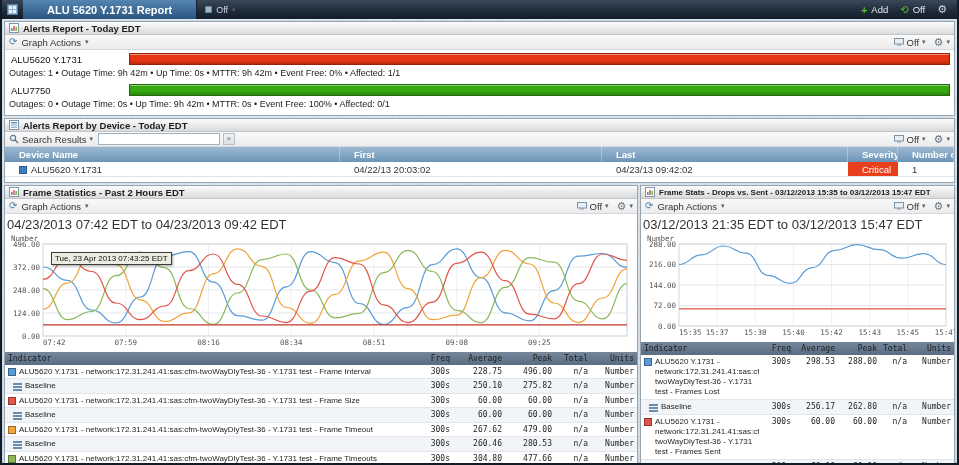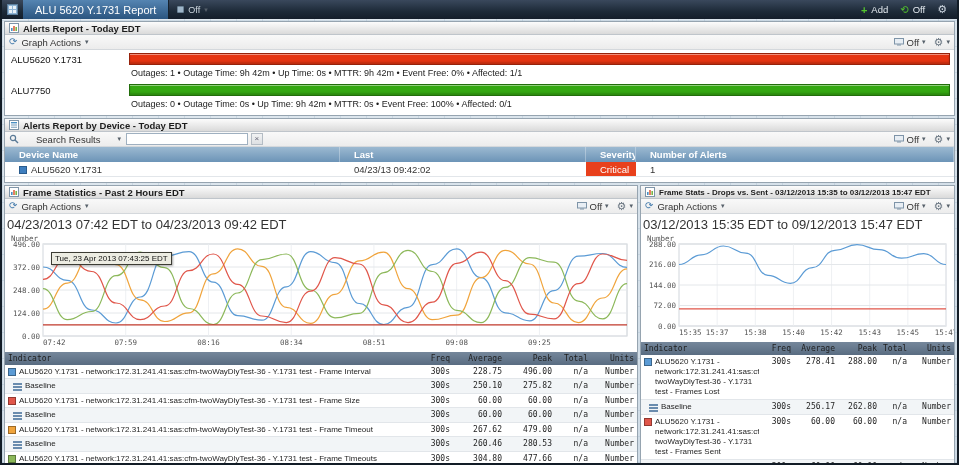--- a/index.html
+++ b/index.html
@@ -6,21 +6,21 @@
   html,body{width:959px;height:465px;overflow:hidden}
   body{font-family:"Liberation Sans","DejaVu Sans",sans-serif;background:#121c26}
   .app{width:959px;height:465px;border:2px solid #121c26;border-top:0;position:relative;overflow:hidden;
     background:
       repeating-linear-gradient(0deg, rgba(130,160,185,.20) 0 1px, transparent 1px 26px),
       repeating-linear-gradient(90deg, rgba(130,160,185,.20) 0 1px, transparent 1px 26px),
       linear-gradient(160deg,#e3ebf1 0%,#ccd9e4 100%)}
   
   .topbar{height:19px;display:flex;align-items:stretch;background:linear-gradient(#3a485c,#1d2a38 60%,#141e2a);color:#e8edf2}
   .win-ico{display:flex;align-items:center;padding:0 5px}
-  .tb-title{display:flex;align-items:center;padding:0 12px;font-size:11px;font-weight:normal;color:#fff;
+  .tb-title{display:flex;align-items:center;padding:0 24px;font-size:11px;font-weight:bold;color:#fff;
     background:linear-gradient(#5585b2,#2b5580);border-right:1px solid #16222e}
   .tb-off{display:flex;align-items:center;gap:4px;padding:0 8px;font-size:9px;color:#cdd6de;cursor:pointer}
   .mini-ind{width:7px;height:7px;background:#9fb6c9;border:1px solid #6c8396;border-radius:1px}
   .tb-right{margin-left:auto;display:flex;align-items:center;gap:12px;padding-right:10px;font-size:9.5px;color:#e6ecf2}
   .tb-btn{display:flex;align-items:center;gap:4px;cursor:pointer}
   .plus{color:#54c42e;font-weight:bold;font-size:11px}
   .refresh{color:#54c42e;font-size:10px}
   .gear{color:#cdd6e0;font-size:11px;line-height:1}
   .caret{font-size:7px;color:#56606a}
   
@@ -33,24 +33,24 @@
   .tool-left{display:flex;align-items:center;gap:4px;cursor:pointer}
   .circ{color:#4a7fae;font-size:10px;line-height:1}
   .tool-right{margin-left:auto;display:flex;align-items:center;gap:8px}
   .tr-grp{display:flex;align-items:center;gap:3px;cursor:pointer}
   
   .alert-row{padding:2px 4px 0}
   .alert-line{display:flex;align-items:center;height:14px}
   .alert-name{width:120px;font-size:9.5px;color:#111;padding-left:2px;flex:0 0 120px}
   .alert-bar{flex:1;height:12px;border:1px solid rgba(0,0,0,.35);
     box-shadow:inset 0 1px 0 rgba(255,255,255,.45), inset 0 -2px 2px rgba(0,0,0,.18);cursor:pointer}
-  .alert-stats{margin-left:122px;font-size:9px;color:#1c1c1c;padding:2px 0 3px}
+  .alert-stats{font-size:9px;color:#1c1c1c;padding:2px 0 3px}
   .alerts-body{padding-bottom:3px}
   
-  .search-box{display:flex;gap:17px}
+  .search-box{display:flex;gap:3px}
   .search-input{width:122px;height:12px;border:1px solid #9fb0c0;font-size:9px;padding:0 2px;
     font-family:"Liberation Sans",sans-serif}
   .search-clear{width:12px;height:12px;background:linear-gradient(#f2f3f4,#dde0e3);border:1px solid #b4bcc4;
     font-size:8px;line-height:10px;text-align:center;color:#667;cursor:pointer}
   
   .dev-header{display:flex;background:linear-gradient(#9cb9d1,#6c94b7);color:#fff;font-size:9.5px;font-weight:bold}
   .dev-header .dc{border-right:1px solid rgba(255,255,255,.3)}
   .dc{padding:2px 14px;white-space:nowrap;overflow:hidden}
   .dc-device{width:335px}.dc-first{width:262px}.dc-last{width:246px}.dc-sev{width:50px}.dc-num{flex:1}
   .dev-row{display:flex;font-size:9.5px;color:#333;background:#fff;border-bottom:1px solid #e2e6ea;height:15px;align-items:center;cursor:pointer}
@@ -203,27 +203,29 @@
           <span class="caret">▾</span>
         </div>
         <div class="tr-grp">
           <span class="gear" style="color:#6a7682">⚙</span>
           <span class="caret">▾</span>
         </div>
       </div>
     </div>
     <div class="dev-header">
         <div class="dc dc-device">Device Name</div>
+        <div class="dc dc-first">First</div>
         <div class="dc dc-last">Last</div>
         <div class="dc dc-sev">Severity</div>
         <div class="dc dc-num">Number of Alerts</div>
       </div>
     <div>
     <div class="dev-row">
       <div class="dc dc-device"><span class="dev-ico"></span>ALU5620 Y.1731</div>
+      <div class="dc dc-first">04/22/13 20:03:02</div>
       <div class="dc dc-last">04/23/13 09:42:02</div>
       <div class="dc dc-sev" style="background:#e8401c">Critical</div>
       <div class="dc dc-num">1</div>
     </div>
       </div>
     <div class="dev-pad"></div>
   </div>
 
   <div class="bottom">
 
@@ -419,21 +421,21 @@
             <span>Off</span>
             <span class="caret">▾</span>
           </div>
           <div class="tr-grp">
             <span class="gear" style="color:#6a7682">⚙</span>
             <span class="caret">▾</span>
           </div>
         </div>
       </div>
       <div class="chart-wrap">
-        <div class="chart-title">03/12/2013 15:35 EDT to 09/12/2013 15:47 EDT</div>
+        <div class="chart-title">03/12/2013 21:35 EDT to 03/12/2013 15:47 EDT</div>
         <svg id="chart-right" width="311" height="106">
             <rect x="36" y="12" width="267" height="82" fill="#ffffff" stroke="#c6ccd2" stroke-width="1"></rect>
             <text x="4" y="9" font-size="7.5" fill="#555">Number</text>
             <line x1="36" x2="36" y1="12" y2="94" stroke="#eef0f3"></line>
             <text x="36" y="103" text-anchor="start" font-size="7.5" fill="#555">15:35</text>
             <line x1="74.14285714285714" x2="74.14285714285714" y1="12" y2="94" stroke="#eef0f3"></line>
             <text x="74.14285714285714" y="103" text-anchor="middle" font-size="7.5" fill="#555">15:37</text>
             <line x1="112.28571428571429" x2="112.28571428571429" y1="12" y2="94" stroke="#eef0f3"></line>
             <text x="112.28571428571429" y="103" text-anchor="middle" font-size="7.5" fill="#555">15:38</text>
             <line x1="150.42857142857144" x2="150.42857142857144" y1="12" y2="94" stroke="#eef0f3"></line>
@@ -468,21 +470,21 @@
       <div class="ic ic-num w-peak">Peak</div>
       <div class="ic ic-num w-total">Total</div>
       <div class="ic ic-num w-units">Units</div>
     </div>
       <div class="ind-row ">
         <div class="ic ic-ind ">
           <span class="swatch" style="background:#5b9bd5"></span>
               <span class="ind-text">ALU5620 Y.1731 - network:172.31.241.41:sas:cfm-twoWayDlyTest-36 - Y.1731 test - Frames Lost</span>
         </div>
         <div class="ic ic-num w-freq">300s</div>
-        <div class="ic ic-num w-avg">278.41</div>
+        <div class="ic ic-num w-avg">298.53</div>
         <div class="ic ic-num w-peak">288.00</div>
         <div class="ic ic-num w-total">n/a</div>
         <div class="ic ic-num w-units">Number</div>
       </div>
       <div class="ind-row baseline">
         <div class="ic ic-ind indent">
           <span class="bl-icon"></span>
               <span class="ind-text">Baseline</span>
         </div>
         <div class="ic ic-num w-freq">300s</div>

